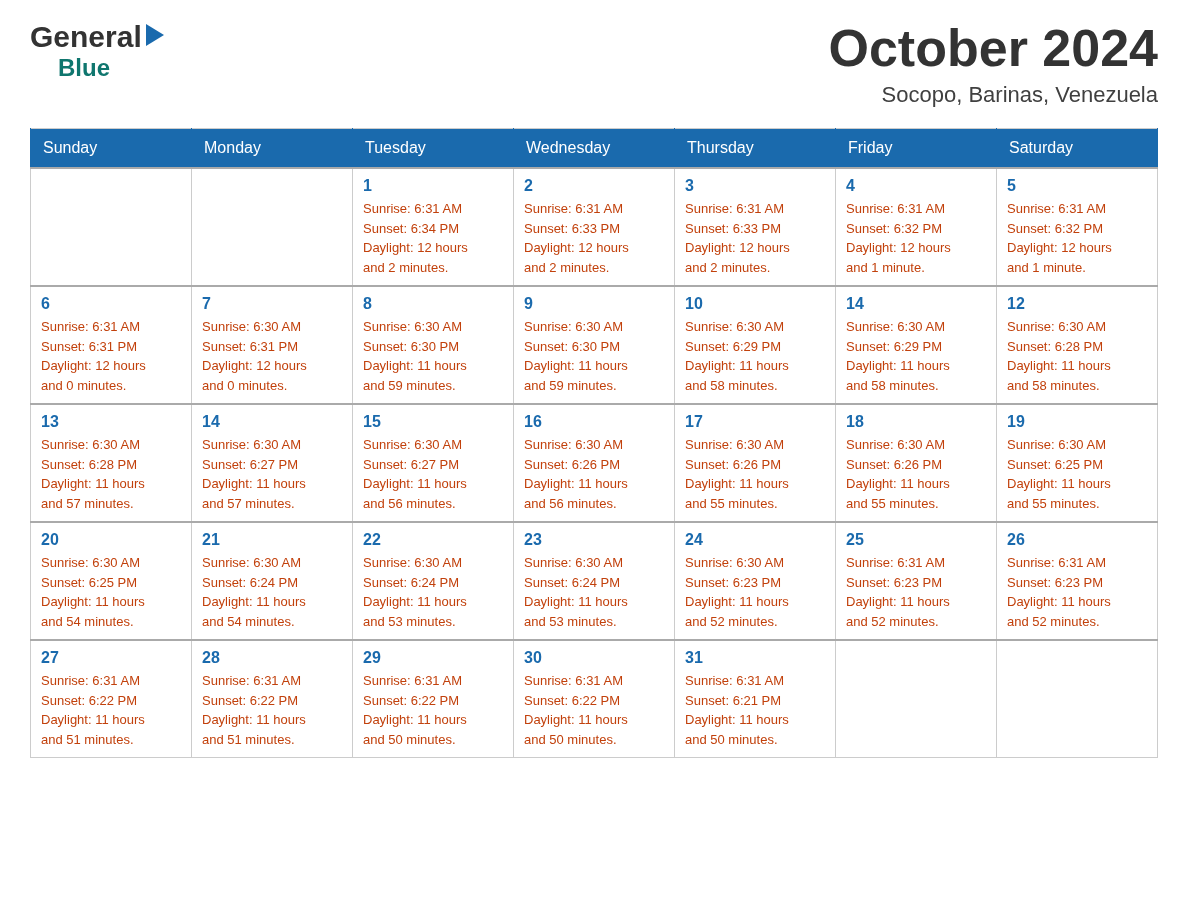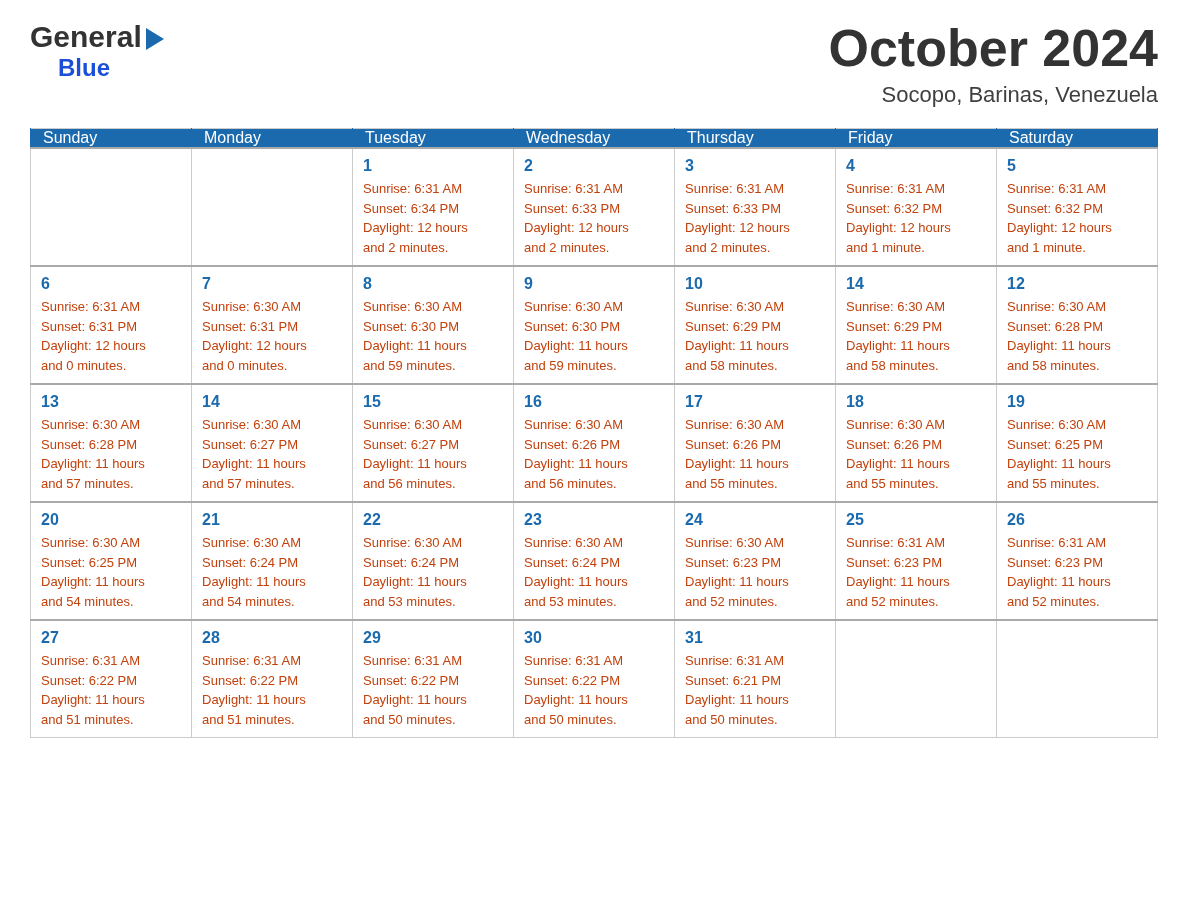--- a/index.html
+++ b/index.html
@@ -16,21 +16,21 @@
       align-items: flex-start;
       margin-bottom: 20px;
     }
     .logo {
       display: flex;
       flex-direction: column;
       align-items: flex-start;
     }
     .logo-row {
       display: flex;
-      align-items: flex-end;
+      align-items: flex-start;
     }
     .title-area {
       text-align: right;
     }
     .month-title {
       font-size: 52px;
       font-weight: bold;
       color: #333;
       line-height: 1.1;
     }
@@ -41,21 +41,21 @@
     }
     .calendar {
       width: 100%;
       border-collapse: collapse;
       border: 1px solid #ccc;
     }
     .calendar th {
       background-color: #1a6aad;
       color: #fff;
       text-align: left;
-      padding: 0 12px;
+      padding: 10px 12px;
       font-size: 16px;
       font-weight: normal;
       border: 1px solid #1a6aad;
     }
     .calendar td {
       vertical-align: top;
       padding: 8px 10px;
       border: 1px solid #ccc;
       width: calc(100% / 7);
       min-height: 110px;
@@ -91,21 +91,21 @@
   <div class="logo">
     <div class="logo-row">
       <span style="font-size:30px;font-weight:bold;color:#333;font-family:Arial,sans-serif;">General</span>
       <span style="display:inline-block;margin-left:4px;margin-top:4px;">
         <svg width="18" height="22" viewBox="0 0 18 22">
             <polygon points="0,0 18,11 0,22" fill="#1a6aad"></polygon>
           </svg>
       </span>
     </div>
     <div style="margin-left:28px;">
-      <span style="font-size:24px;font-weight:bold;color:#1d4ed8;font-family:Arial,sans-serif;">Blue</span>
+      <span style="font-size:24px;font-weight:bold;color:#0f766e;font-family:Arial,sans-serif;">Blue</span>
     </div>
   </div>
   <div class="title-area">
     <div class="month-title">October 2024</div>
     <div class="location-title">Socopo, Barinas, Venezuela</div>
   </div>
 </div>
 
 <table class="calendar">
   <thead>

